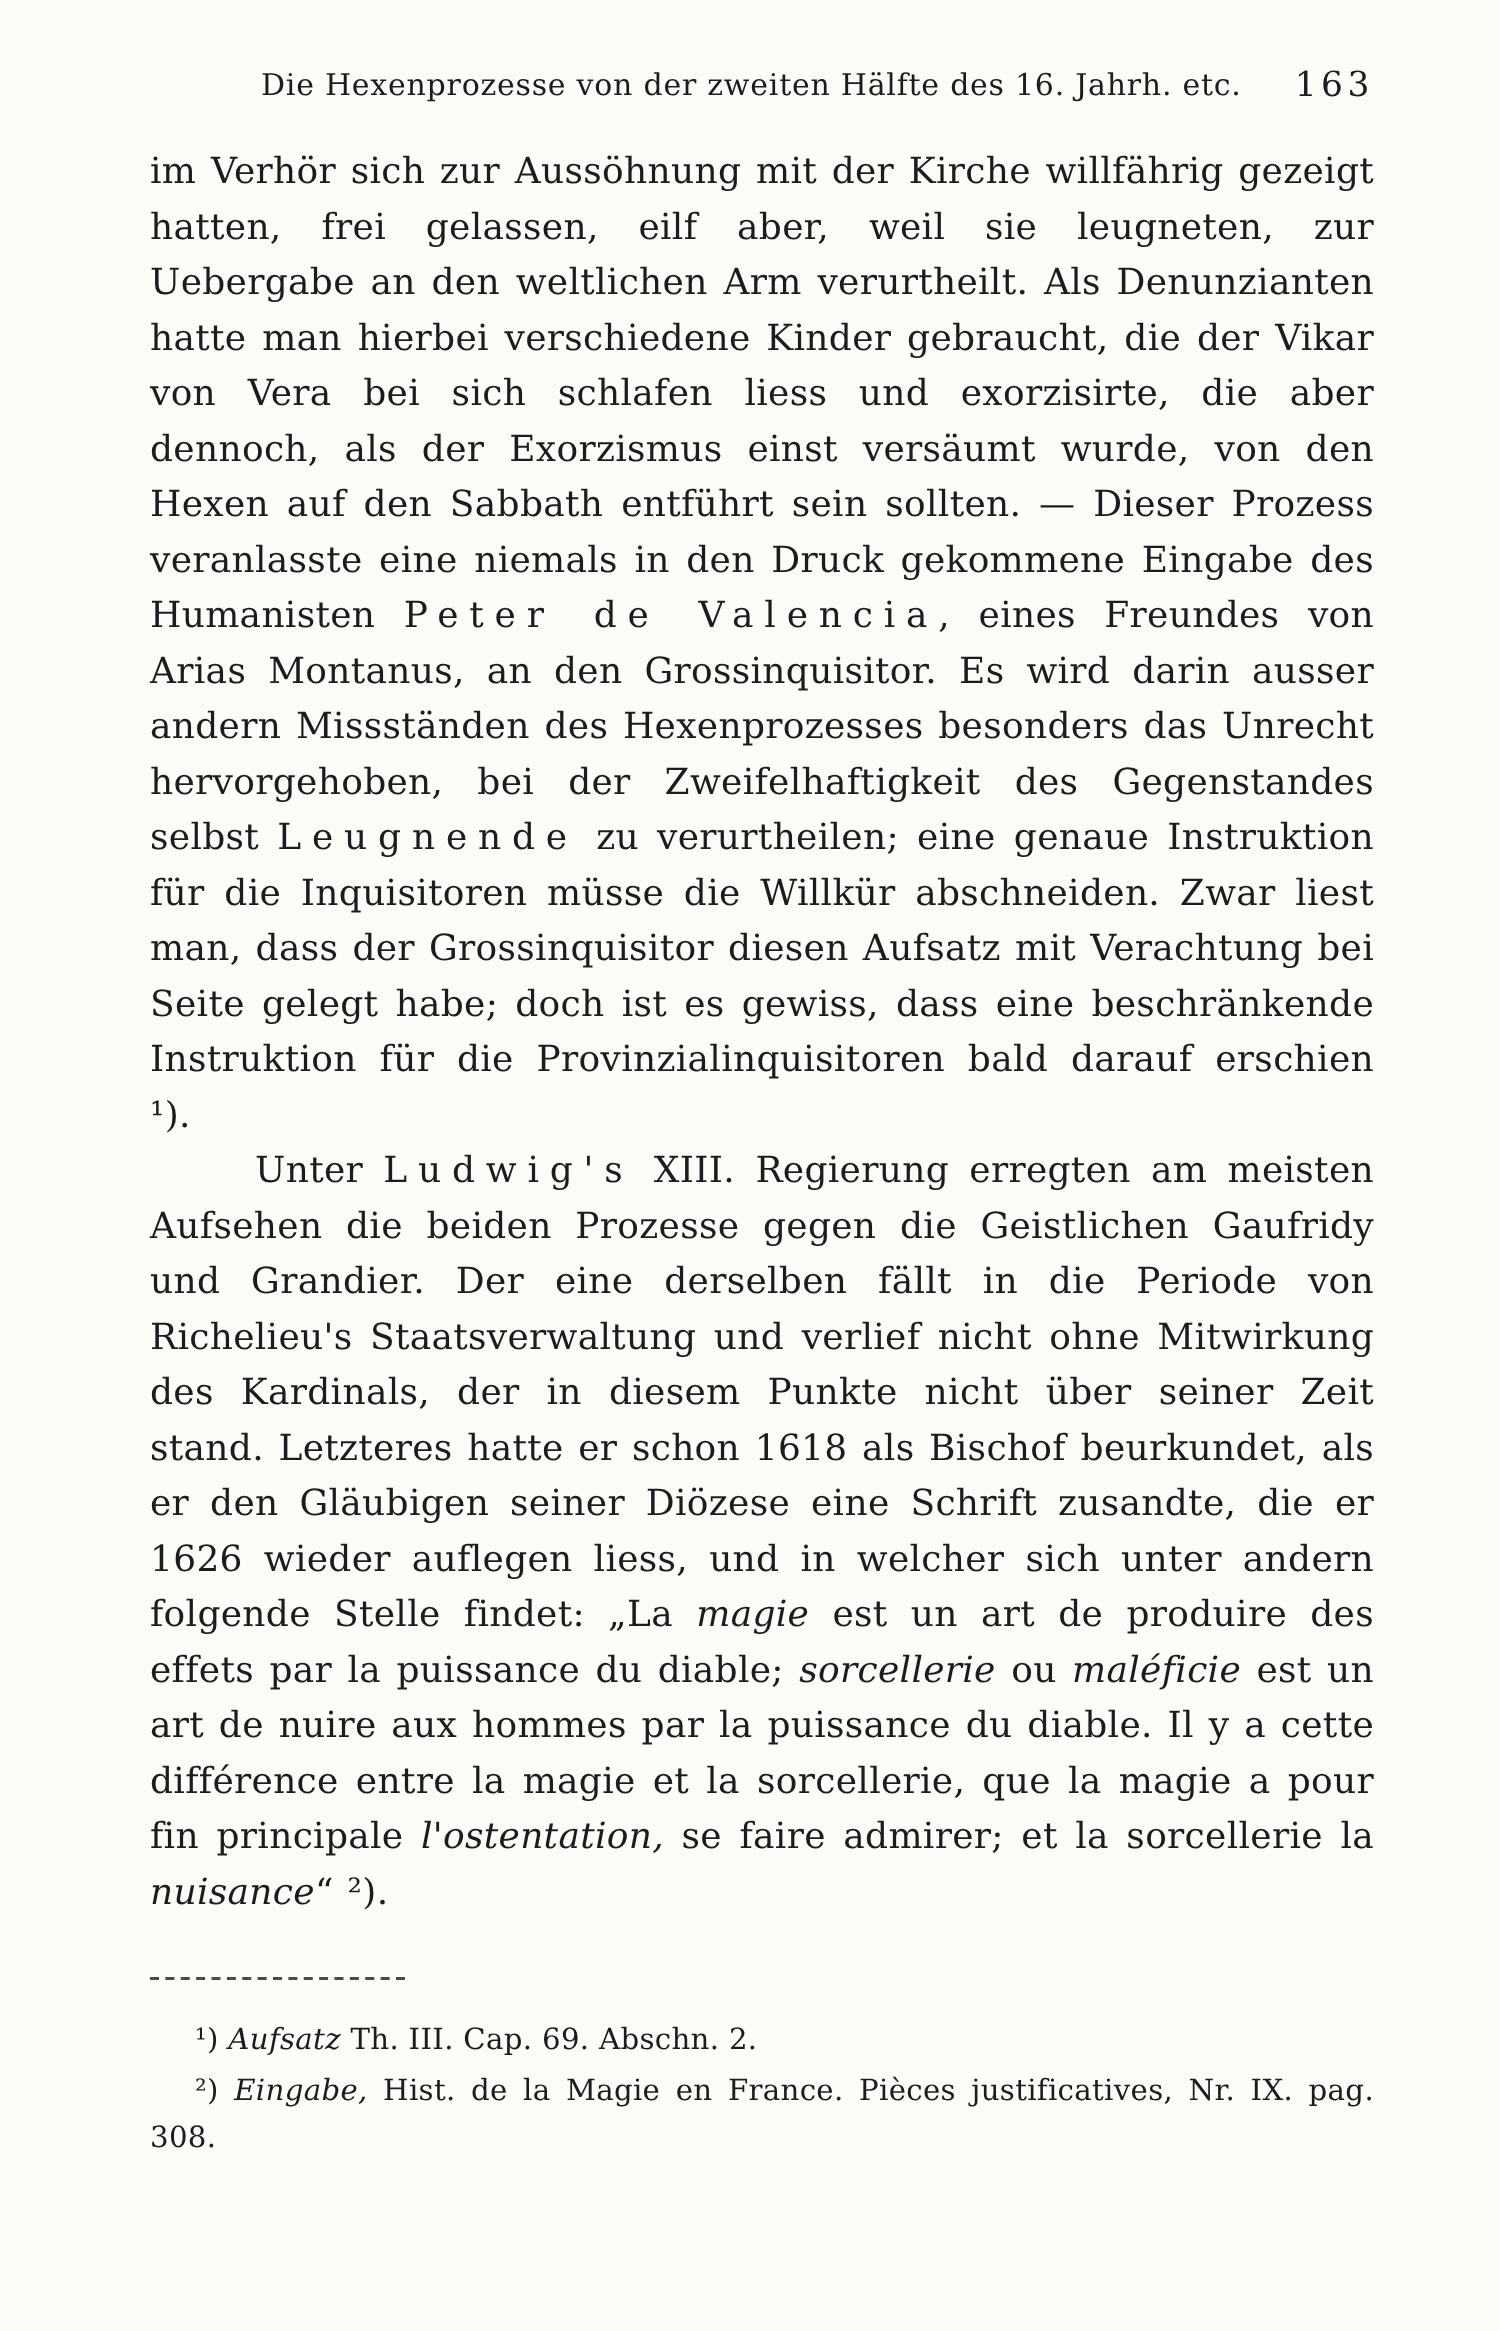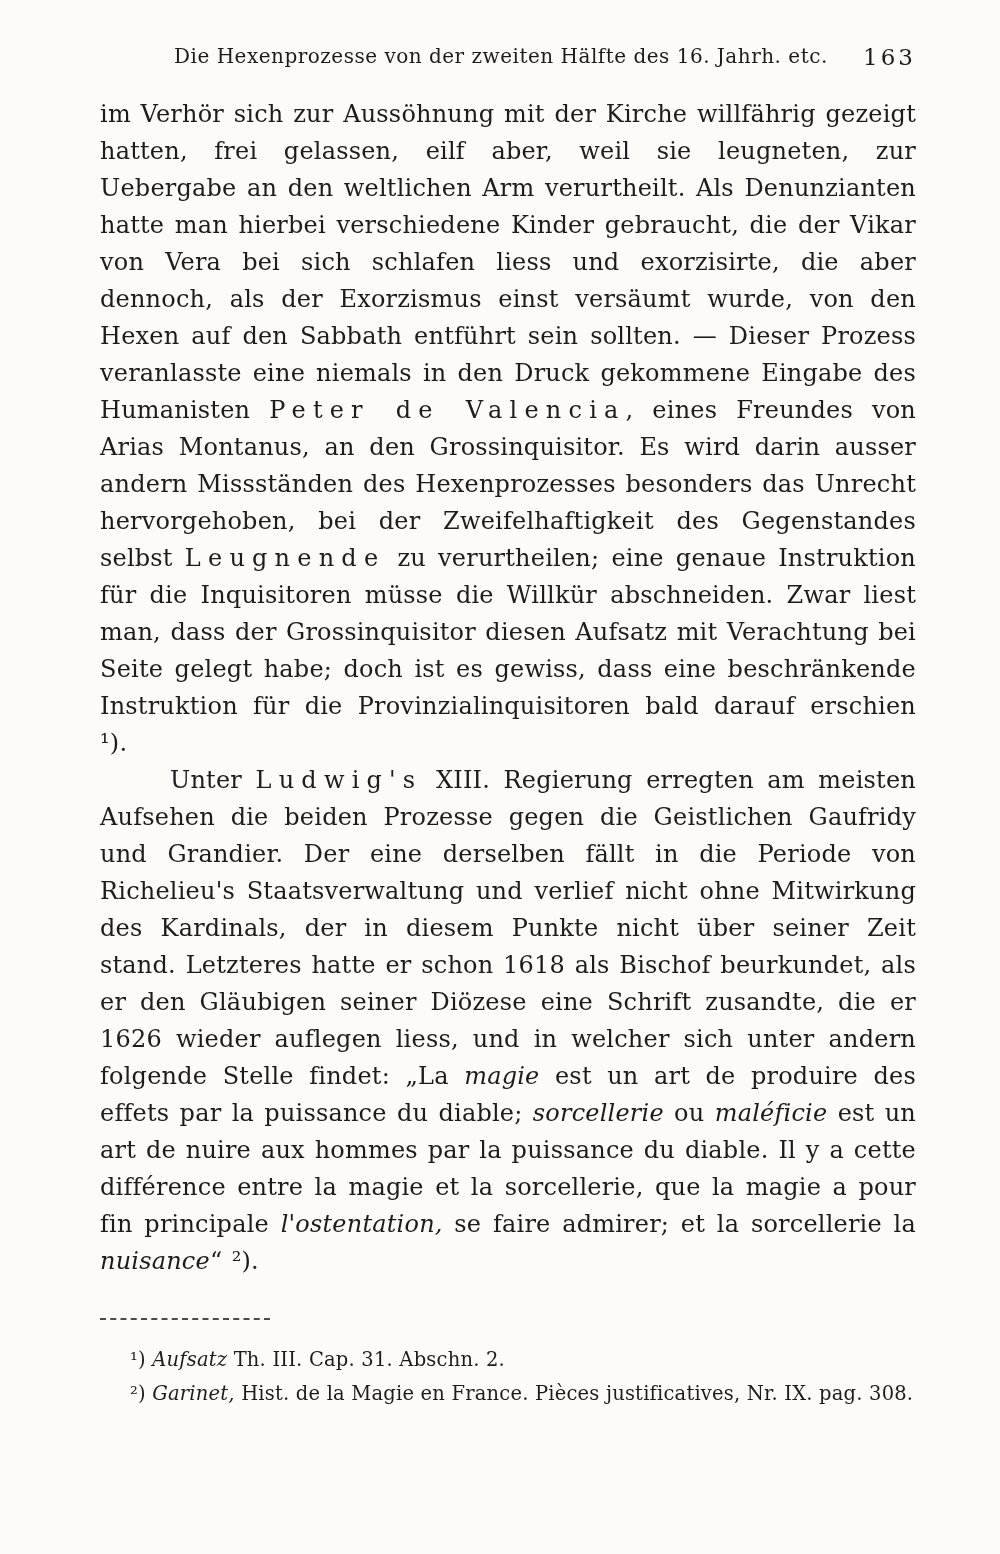--- a/index.html
+++ b/index.html
@@ -88,17 +88,17 @@
   </div>
 
   <div class="body-text">
     <p class="para no-indent"><span>im Verhör sich zur Aussöhnung mit der Kirche willfährig gezeigt hatten, frei gelassen, eilf aber, weil sie leugneten, zur Uebergabe an den weltlichen Arm verurtheilt.  Als Denunzianten hatte man hierbei verschiedene Kinder gebraucht, die der Vikar von Vera bei sich schlafen liess und exorzisirte, die aber dennoch, als der Exorzismus einst versäumt wurde, von den Hexen auf den Sabbath entführt sein sollten. — Dieser Prozess veranlasste eine niemals in den Druck gekommene Eingabe des Humanisten </span><span class="seg-spaced">Peter de Valencia</span><span>, eines Freundes von Arias Montanus, an den Grossinquisitor.  Es wird darin ausser andern Missständen des Hexenprozesses besonders das Unrecht hervorgehoben, bei der Zweifelhaftigkeit des Gegenstandes selbst </span><span class="seg-spaced">Leugnende</span><span> zu verurtheilen; eine genaue Instruktion für die Inquisitoren müsse die Willkür abschneiden.  Zwar liest man, dass der Grossinquisitor diesen Aufsatz mit Verachtung bei Seite gelegt habe; doch ist es gewiss, dass eine beschränkende Instruktion für die Provinzialinquisitoren bald darauf erschien ¹).</span></p>
     <p class="para indent"><span>Unter </span><span class="seg-spaced">Ludwig's</span><span> XIII. Regierung erregten am meisten Aufsehen die beiden Prozesse gegen die Geistlichen Gaufridy und Grandier.  Der eine derselben fällt in die Periode von Richelieu's Staatsverwaltung und verlief nicht ohne Mitwirkung des Kardinals, der in diesem Punkte nicht über seiner Zeit stand.  Letzteres hatte er schon 1618 als Bischof beurkundet, als er den Gläubigen seiner Diözese eine Schrift zusandte, die er 1626 wieder auflegen liess, und in welcher sich unter andern folgende Stelle findet: „La </span><span class="seg-italic">magie</span><span> est un art de produire des effets par la puissance du diable; </span><span class="seg-italic">sorcellerie</span><span> ou </span><span class="seg-italic">maléficie</span><span> est un art de nuire aux hommes par la puissance du diable.  Il y a cette différence entre la magie et la sorcellerie, que la magie a pour fin principale </span><span class="seg-italic">l'ostentation,</span><span> se faire admirer; et la sorcellerie la </span><span class="seg-italic">nuisance</span><span>“ ²).</span></p>
   </div>
 
   <div class="footnote-rule"></div>
 
   <div class="footnotes">
-    <p class="footnote"><span>¹) </span><span class="seg-italic">Aufsatz</span><span> Th. III. Cap. 31. Abschn. 2.</span></p>
-    <p class="footnote"><span>²) </span><span class="seg-italic">Garinet,</span><span> Hist. de la Magie en France.  Pièces justificatives, Nr. IX. pag. 308.</span></p>
+    <p class="footnote"><span>¹) </span><span class="seg-italic">Aufsatz</span><span> Th. III. Cap. 69. Abschn. 2.</span></p>
+    <p class="footnote"><span>²) </span><span class="seg-italic">Eingabe,</span><span> Hist. de la Magie en France.  Pièces justificatives, Nr. IX. pag. 308.</span></p>
   </div>
 
 </div>
 
 </body></html>

